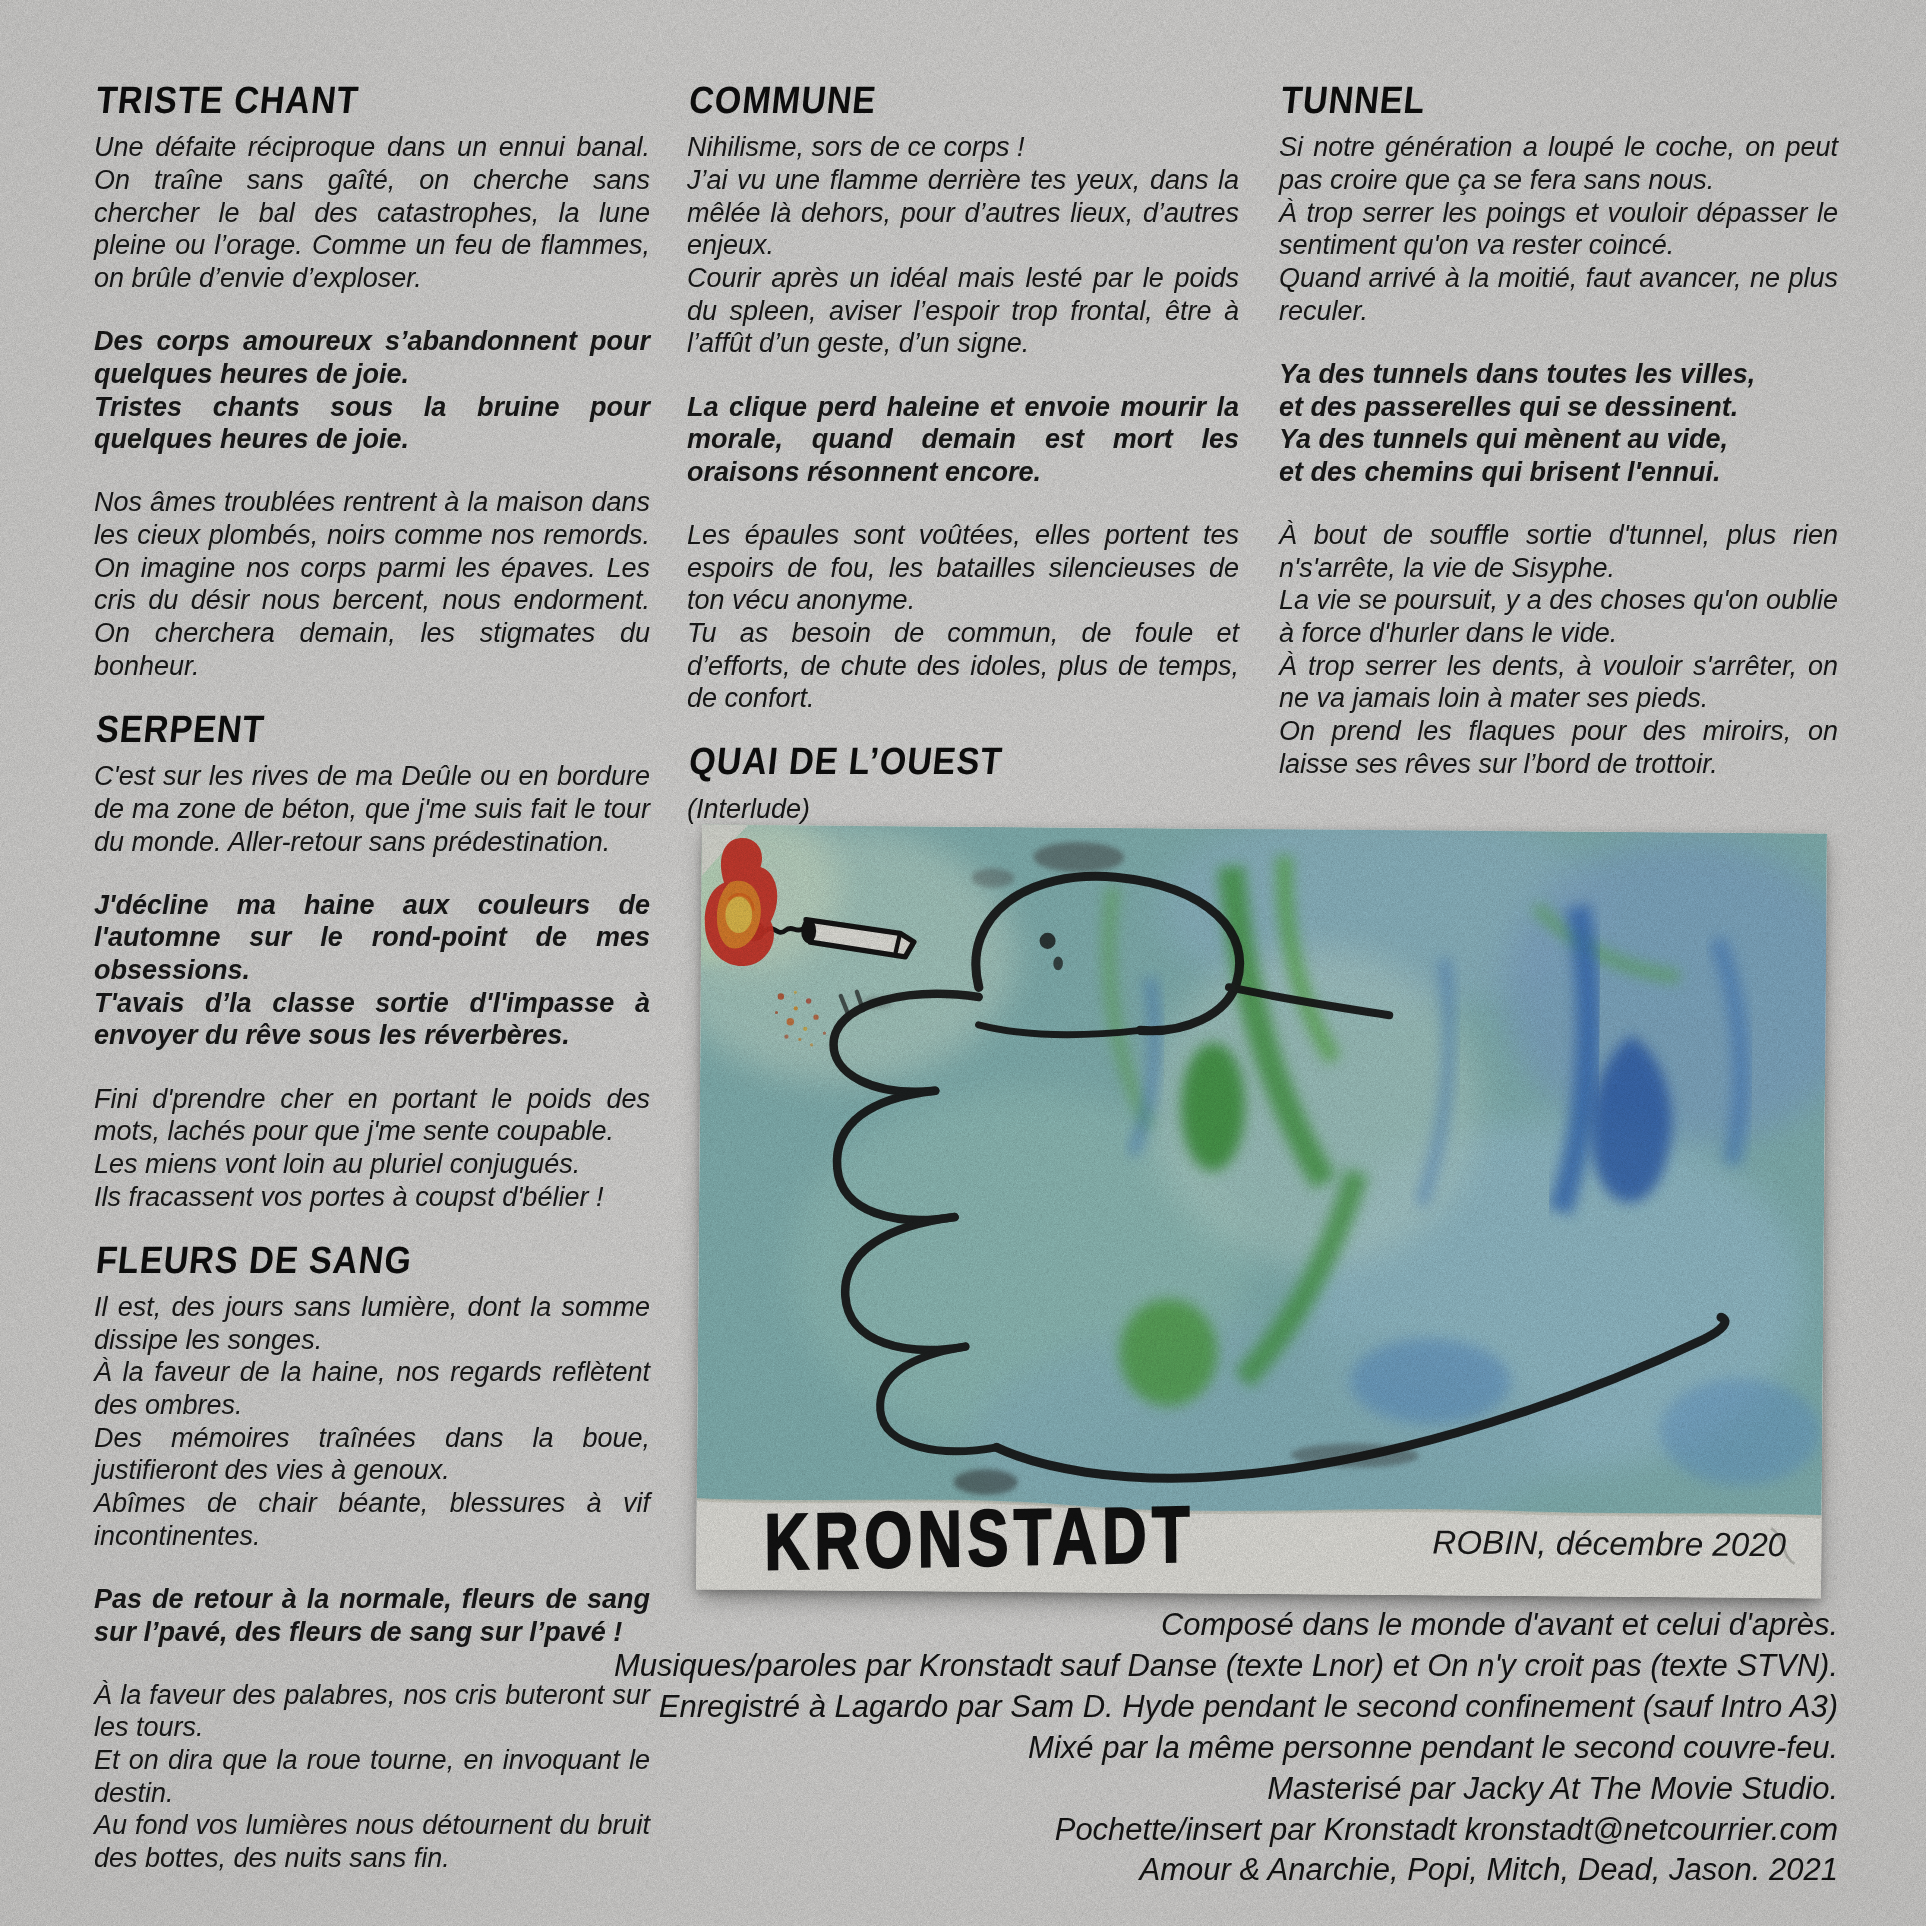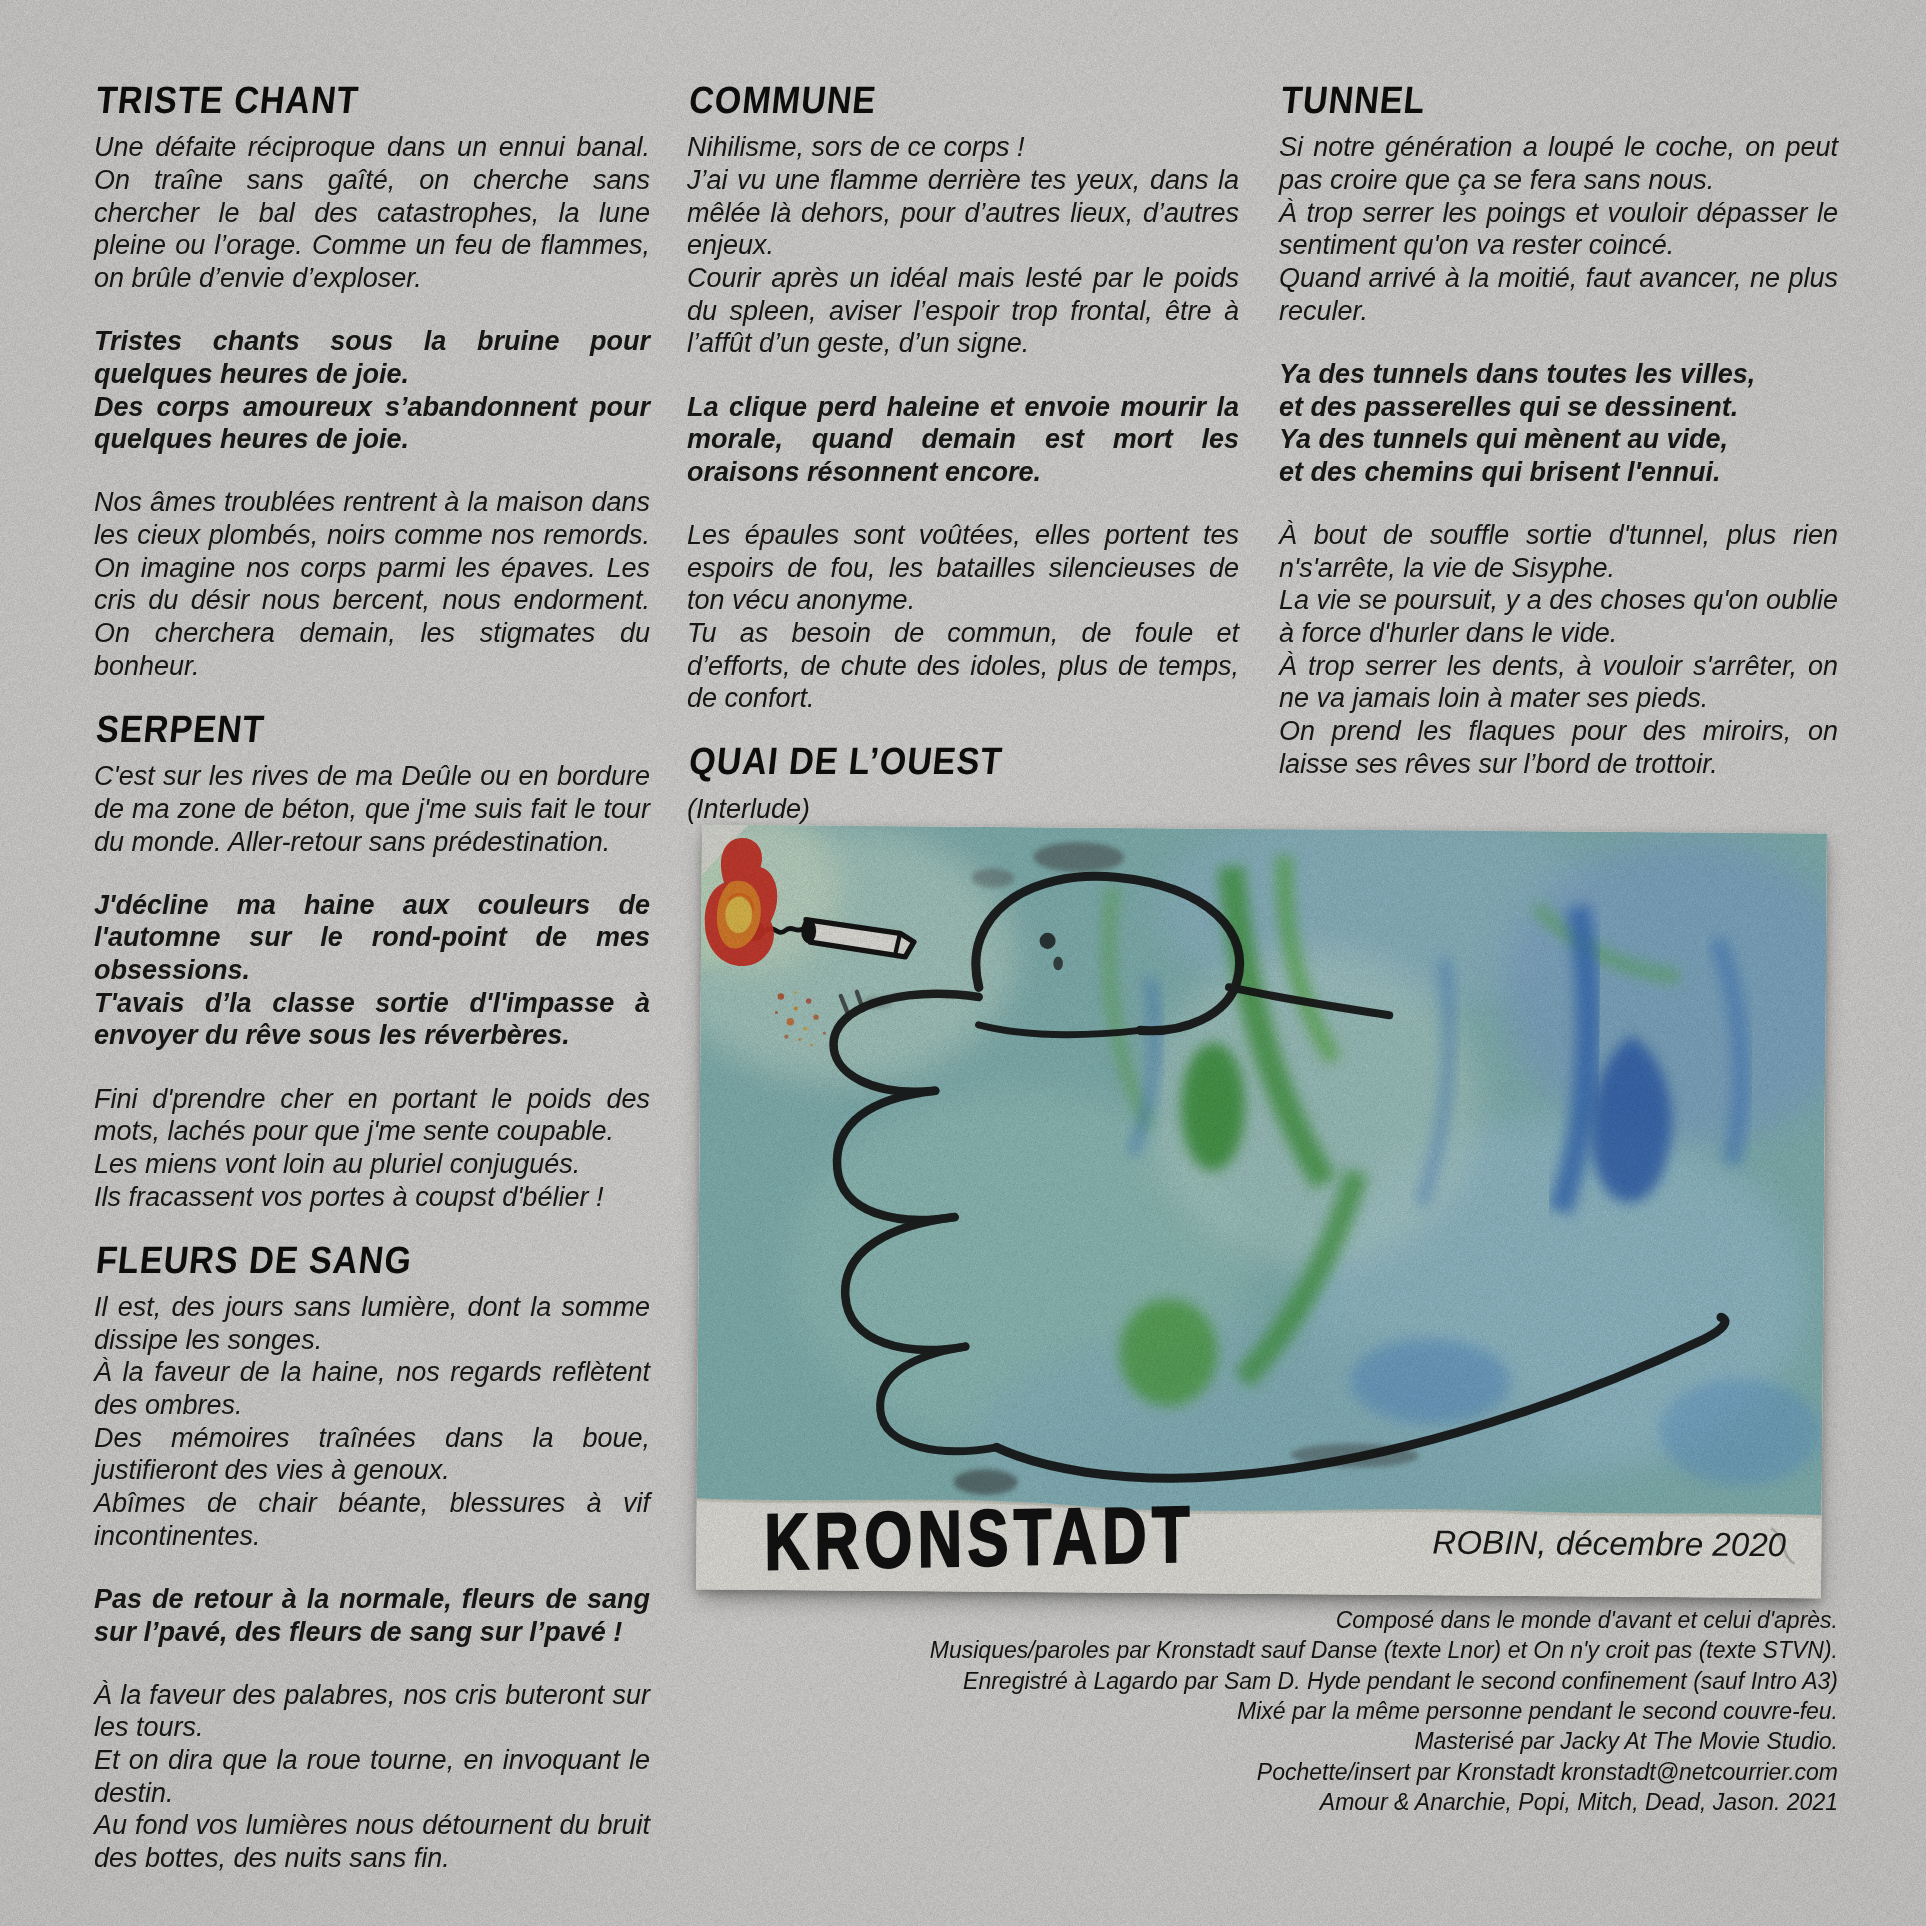--- a/index.html
+++ b/index.html
@@ -21,21 +21,21 @@
   }
   .block{margin:0 0 30.5px 0;}
   .song .block:last-child{margin-bottom:30.5px;}
   .sentence{
     font-size:27px;line-height:1.21;font-style:italic;
     text-align:justify;text-justify:inter-word;hyphens:none;
   }
   .block.bold .sentence{font-weight:bold;}
   .interlude .sentence{text-align:left;}
   .credits{position:absolute;left:535px;top:1605px;width:1303px;text-align:right;}
-  .credit-line{font-size:23px;line-height:1.32;font-style:italic;color:#161616;}
+  .credit-line{font-size:31px;line-height:1.32;font-style:italic;color:#161616;}
   .artwork{
     position:absolute;left:699px;top:829px;width:1125px;height:765px;
     transform:rotate(0.45deg);transform-origin:50% 50%;
     background:#f6f5ef;
     box-shadow:0 10.7px 23.5px -4.3px rgba(70,70,70,.55), 0 2.7px 7.5px rgba(70,70,70,.3);
   }
   .artwork svg{display:block;width:100%;height:100%;}
   .grain{position:absolute;left:0;top:0;pointer-events:none;opacity:.42;}
 </style>
 </head>
@@ -44,22 +44,22 @@
 <div class="page">
 
   <div id="columns">
       <div class="column col-0">
         <div class="song">
           <div class="song-title">TRISTE CHANT</div>
           <div class="block normal">
             <div class="sentence">Une défaite réciproque dans un ennui banal. On traîne sans gaîté, on cherche sans chercher le bal des catastrophes, la lune pleine ou l’orage. Comme un feu de flammes, on brûle d’envie d’exploser.</div>
           </div>
           <div class="block bold">
+            <div class="sentence">Des corps amoureux s’abandonnent pour quelques heures de joie.</div>
             <div class="sentence">Tristes chants sous la bruine pour quelques heures de joie.</div>
-            <div class="sentence">Des corps amoureux s’abandonnent pour quelques heures de joie.</div>
           </div>
           <div class="block normal">
             <div class="sentence">Nos âmes troublées rentrent à la maison dans les cieux plombés, noirs comme nos remords. On imagine nos corps parmi les épaves. Les cris du désir nous bercent, nous endorment. On cherchera demain, les stigmates du bonheur.</div>
           </div>
         </div>
         <div class="song">
           <div class="song-title">SERPENT</div>
           <div class="block normal">
             <div class="sentence">C'est sur les rives de ma Deûle ou en bordure de ma zone de béton, que j'me suis fait le tour du monde. Aller-retour sans prédestination.</div>
           </div>

